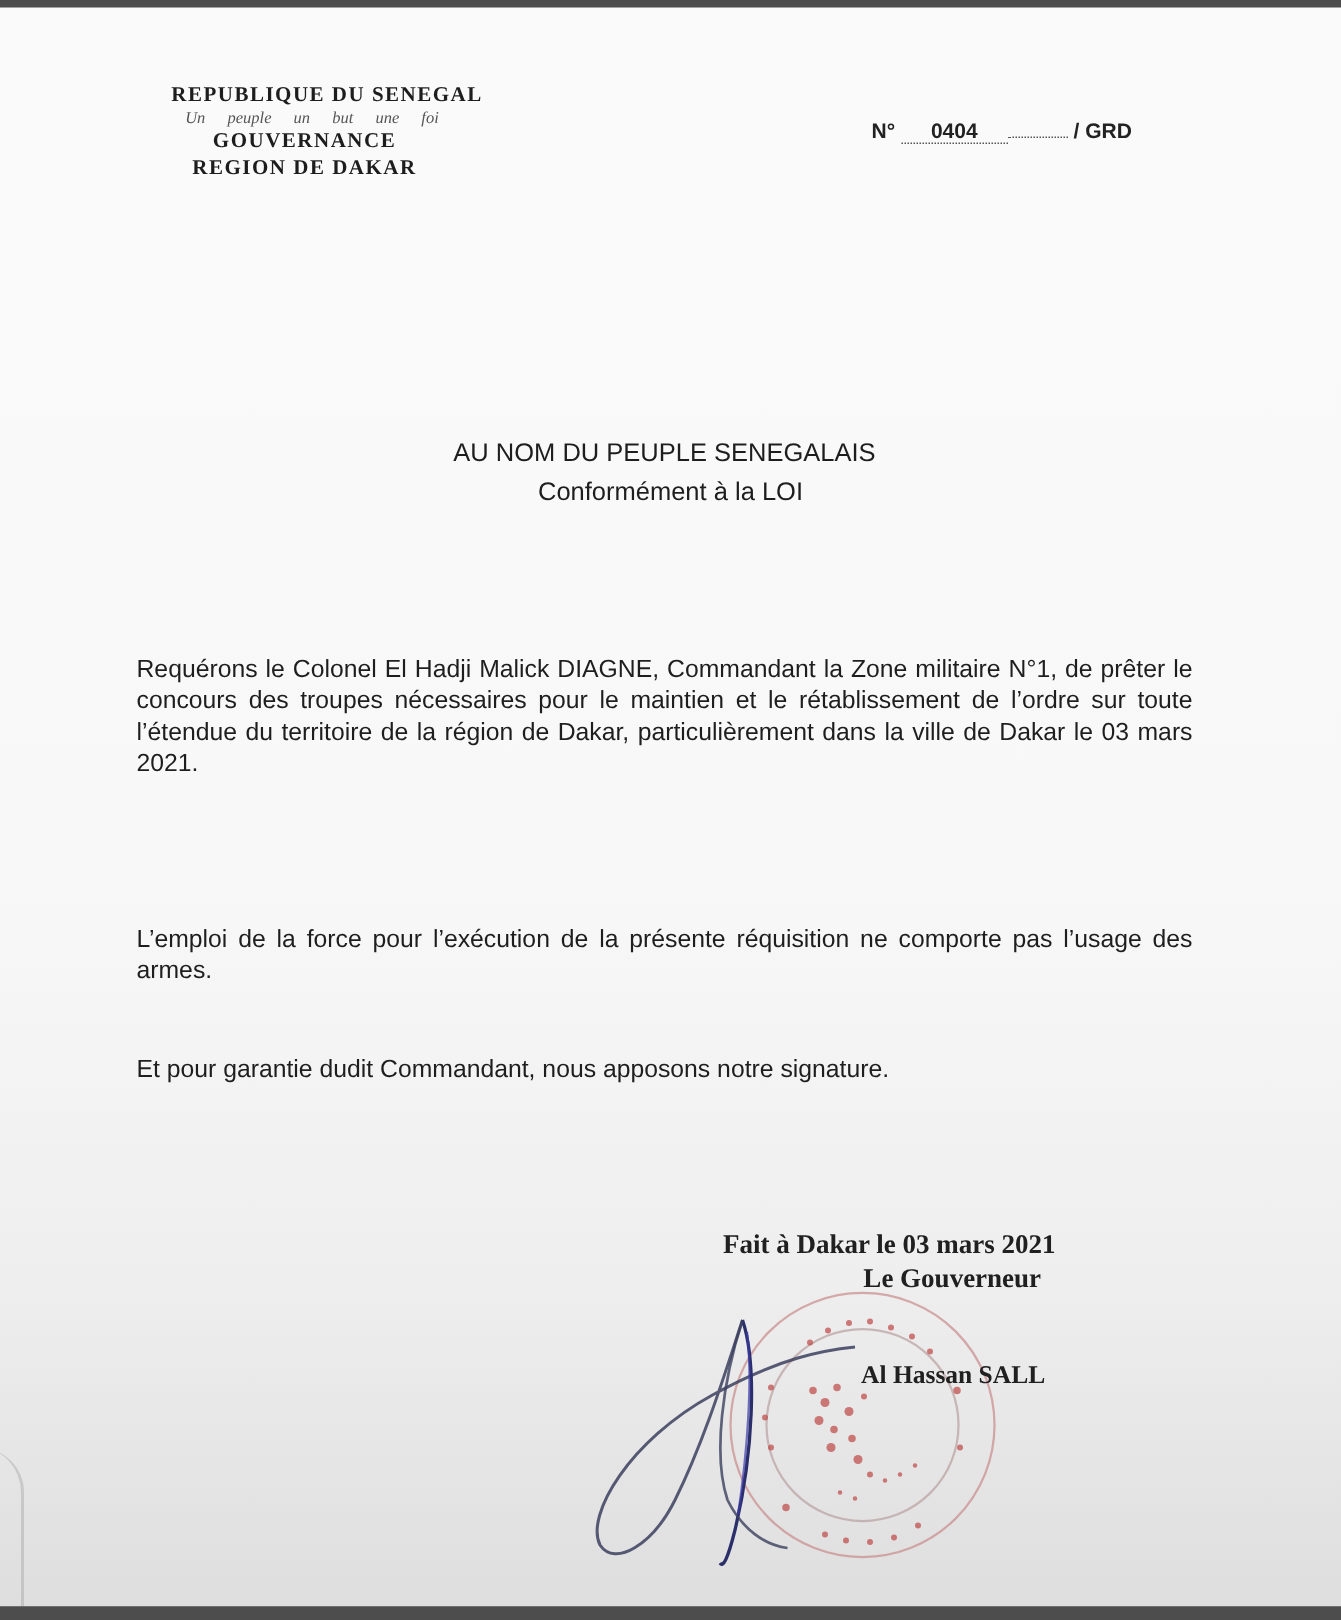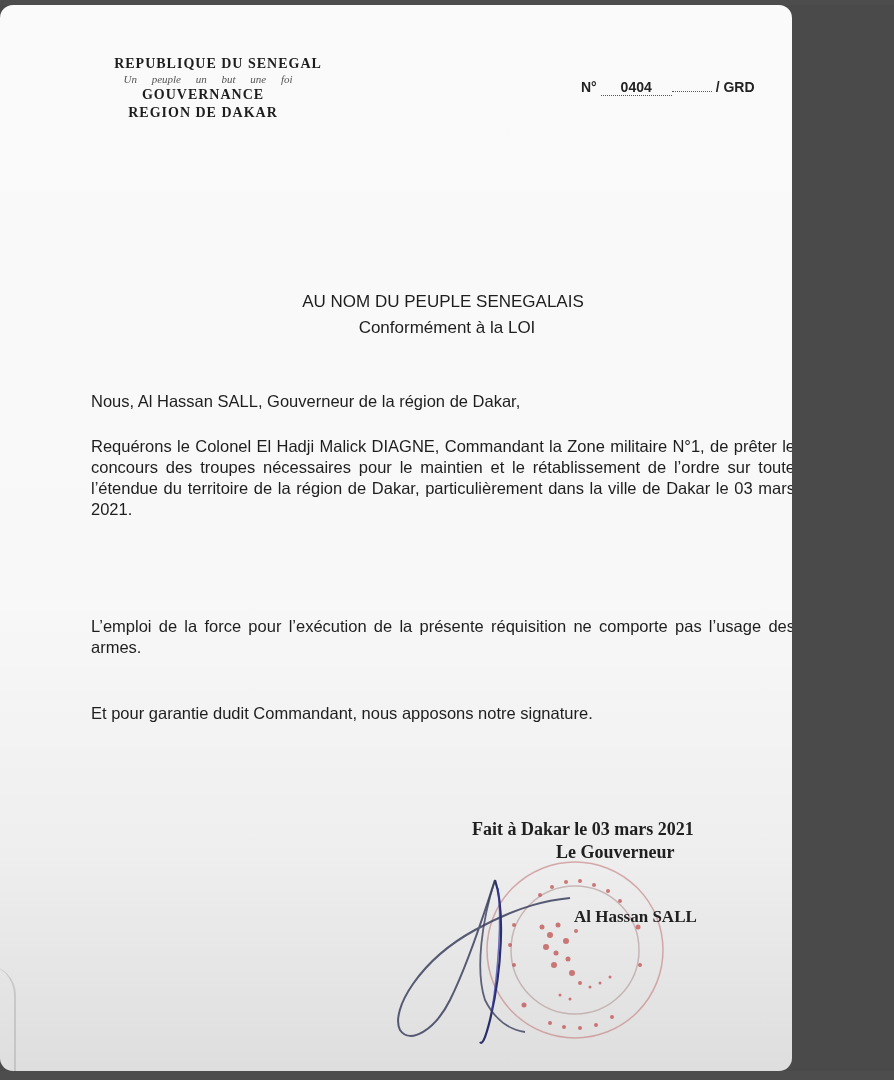--- a/index.html
+++ b/index.html
@@ -4,24 +4,23 @@
 <style>
   html, body { margin:0; padding:0; }
   body {
     width:894px; height:1080px; overflow:hidden; position:relative;
     background:#4a4a4a;
     font-family:"Liberation Sans", sans-serif;
   }
   .topbar { position:absolute; left:0; top:0; width:894px; height:5px; background:#4d4d4d; }
   .bottombar { position:absolute; left:0; top:1071px; width:894px; height:9px; background:#4d4d4d; }
   .page {
-    position:absolute; left:0; top:5px; width:792px; height:1066px;
+    position:absolute; left:0; top:5px; width:894px; height:1066px;
     background:linear-gradient(to bottom, #fafafa 0%, #f8f8f8 55%, #eeeeee 80%, #dedede 100%);
     overflow:hidden;
-    border-radius:13px;
   }
   .edge-curve {
     position:absolute; left:-30px; top:960px; width:44px; height:120px;
     border-right:2px solid rgba(120,120,120,0.25); border-top-right-radius:30px;
   }
   .header-left {
     position:absolute; left:88px; top:50px; width:260px;
     font-family:"Liberation Serif", serif; color:#1d1d1d; text-align:center;
   }
   .hl-line { font-weight:bold; font-size:14px; letter-spacing:1px; line-height:18px; white-space:nowrap; }
@@ -46,22 +45,22 @@
   .st2 { top:313px; }
   .body-text {
     position:absolute; left:91px; width:704px; font-size:16.5px; color:#1e1e1e;
     line-height:21px; text-align:justify;
   }
   .p1 { top:386px; }
   .p2 { top:431px; }
   .p3 { top:611px; }
   .p4 { top:698px; }
   .sign-block {
-    position:absolute; left:472px; top:814px; font-family:"Liberation Serif", serif;
-    font-size:18px; color:#202020; font-weight:bold;
+    position:absolute; left:482px; top:814px; font-family:"Liberation Serif", serif;
+    font-size:18px; color:#202020; font-weight:bold;text-align:center;
   }
   .sb1 { white-space:nowrap; }
   .sb2 { margin-left:84px; margin-top:2px; white-space:nowrap; }
   .signatory {
     position:absolute; left:574px; top:902px; font-family:"Liberation Serif", serif;
     font-size:17px; font-weight:bold; color:#202020; white-space:nowrap; z-index:3;
   }
   .stamp { position:absolute; left:480px; top:850px; width:190px; height:190px; z-index:2; }
   .signature { position:absolute; left:390px; top:865px; width:300px; height:180px; z-index:4; }
 </style>
@@ -83,21 +82,20 @@
   <div class="ref">
     <span>N°</span>
     <span class="dots">0404</span><span class="dots2"></span>
     <span>/ GRD</span>
   </div>
 
 
   <div class="subtitle st1">AU NOM DU PEUPLE SENEGALAIS</div>
   <div class="subtitle st2">Conformément à la LOI</div>
 
-  <div class="body-text p1">Nous, Al Hassan SALL, Gouverneur de la région de Dakar,</div>
   <div class="body-text p2">Requérons le Colonel El Hadji Malick DIAGNE, Commandant la Zone militaire N°1, de prêter le concours des troupes nécessaires pour le maintien et le rétablissement de l’ordre sur toute l’étendue du territoire de la région de Dakar, particulièrement dans la ville de Dakar le 03 mars 2021.</div>
   <div class="body-text p3">L’emploi de la force pour l’exécution de la présente réquisition ne comporte pas l’usage des armes.</div>
   <div class="body-text p4">Et pour garantie dudit Commandant, nous apposons notre signature.</div>
 
   <div class="sign-block">
     <div class="sb1">Fait à Dakar le 03 mars 2021</div>
     <div class="sb2">Le Gouverneur</div>
   </div>
 
   <svg class="stamp" viewBox="0 0 190 190">

